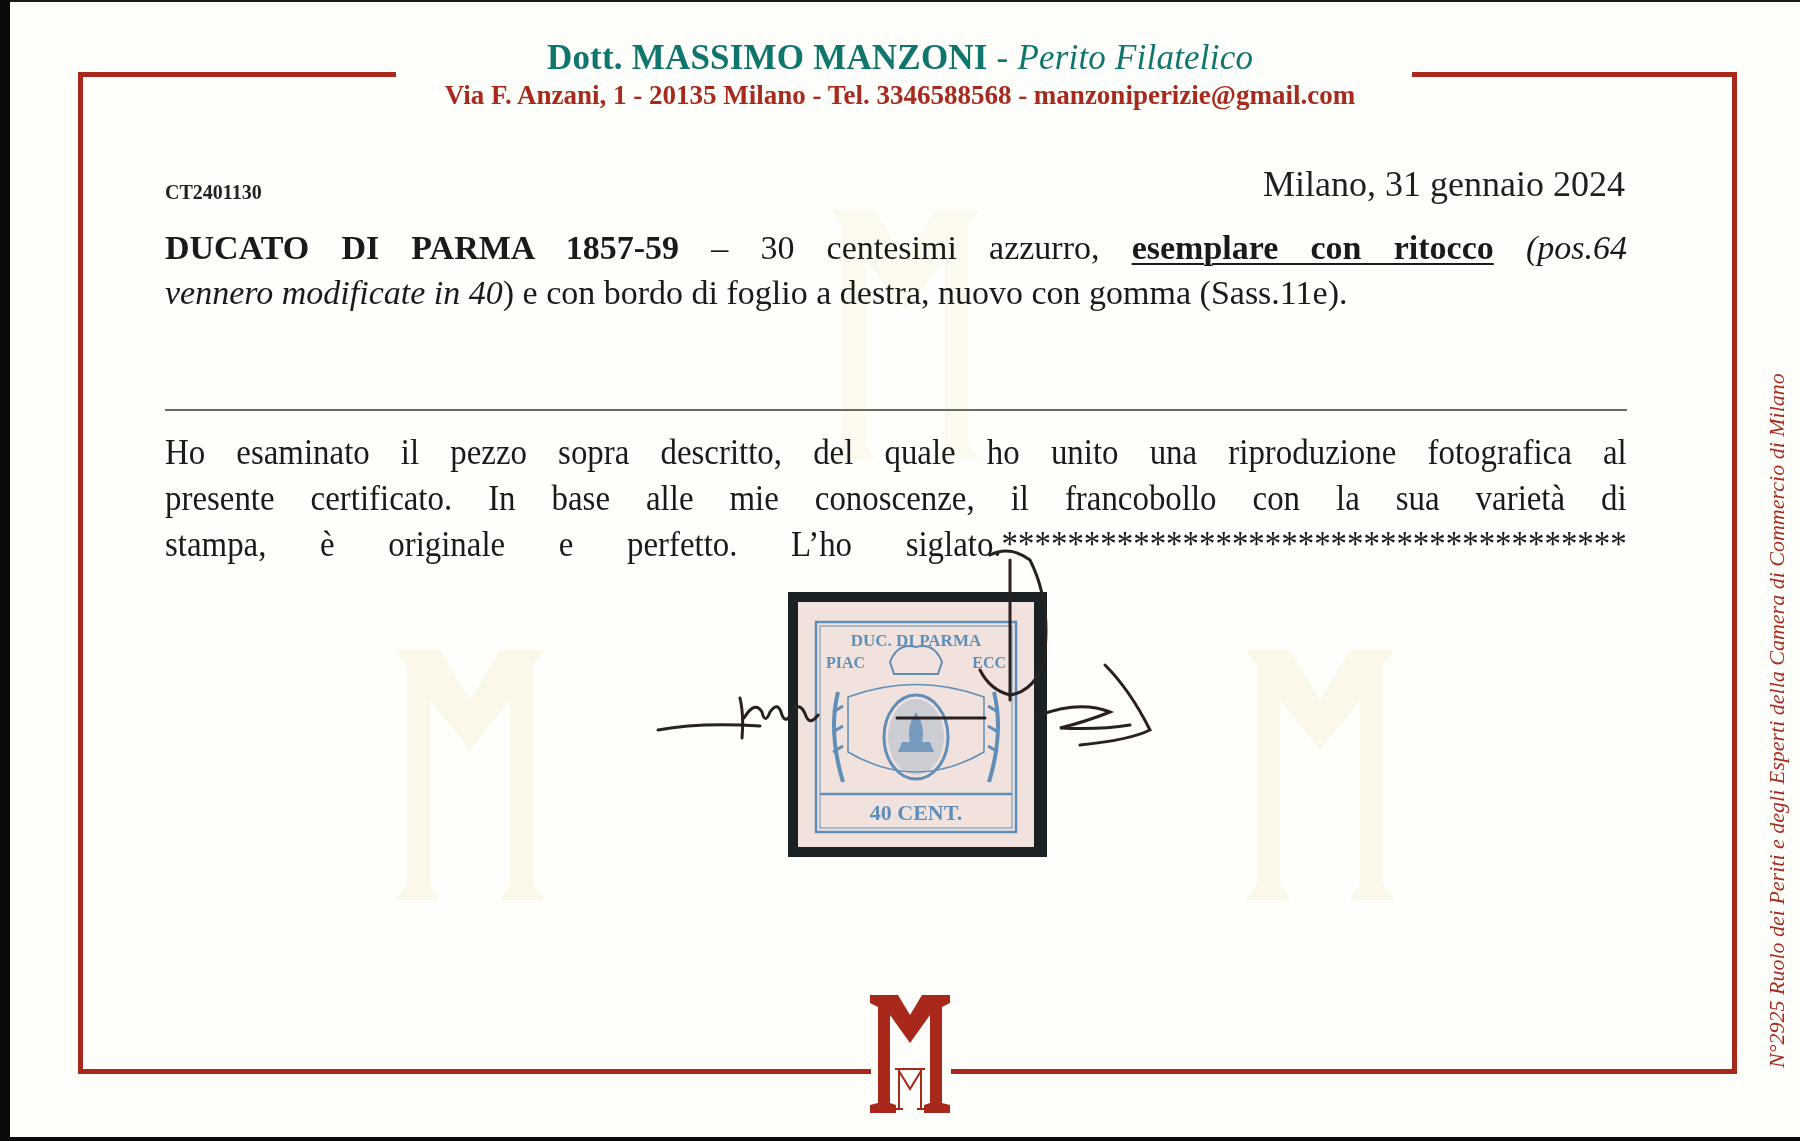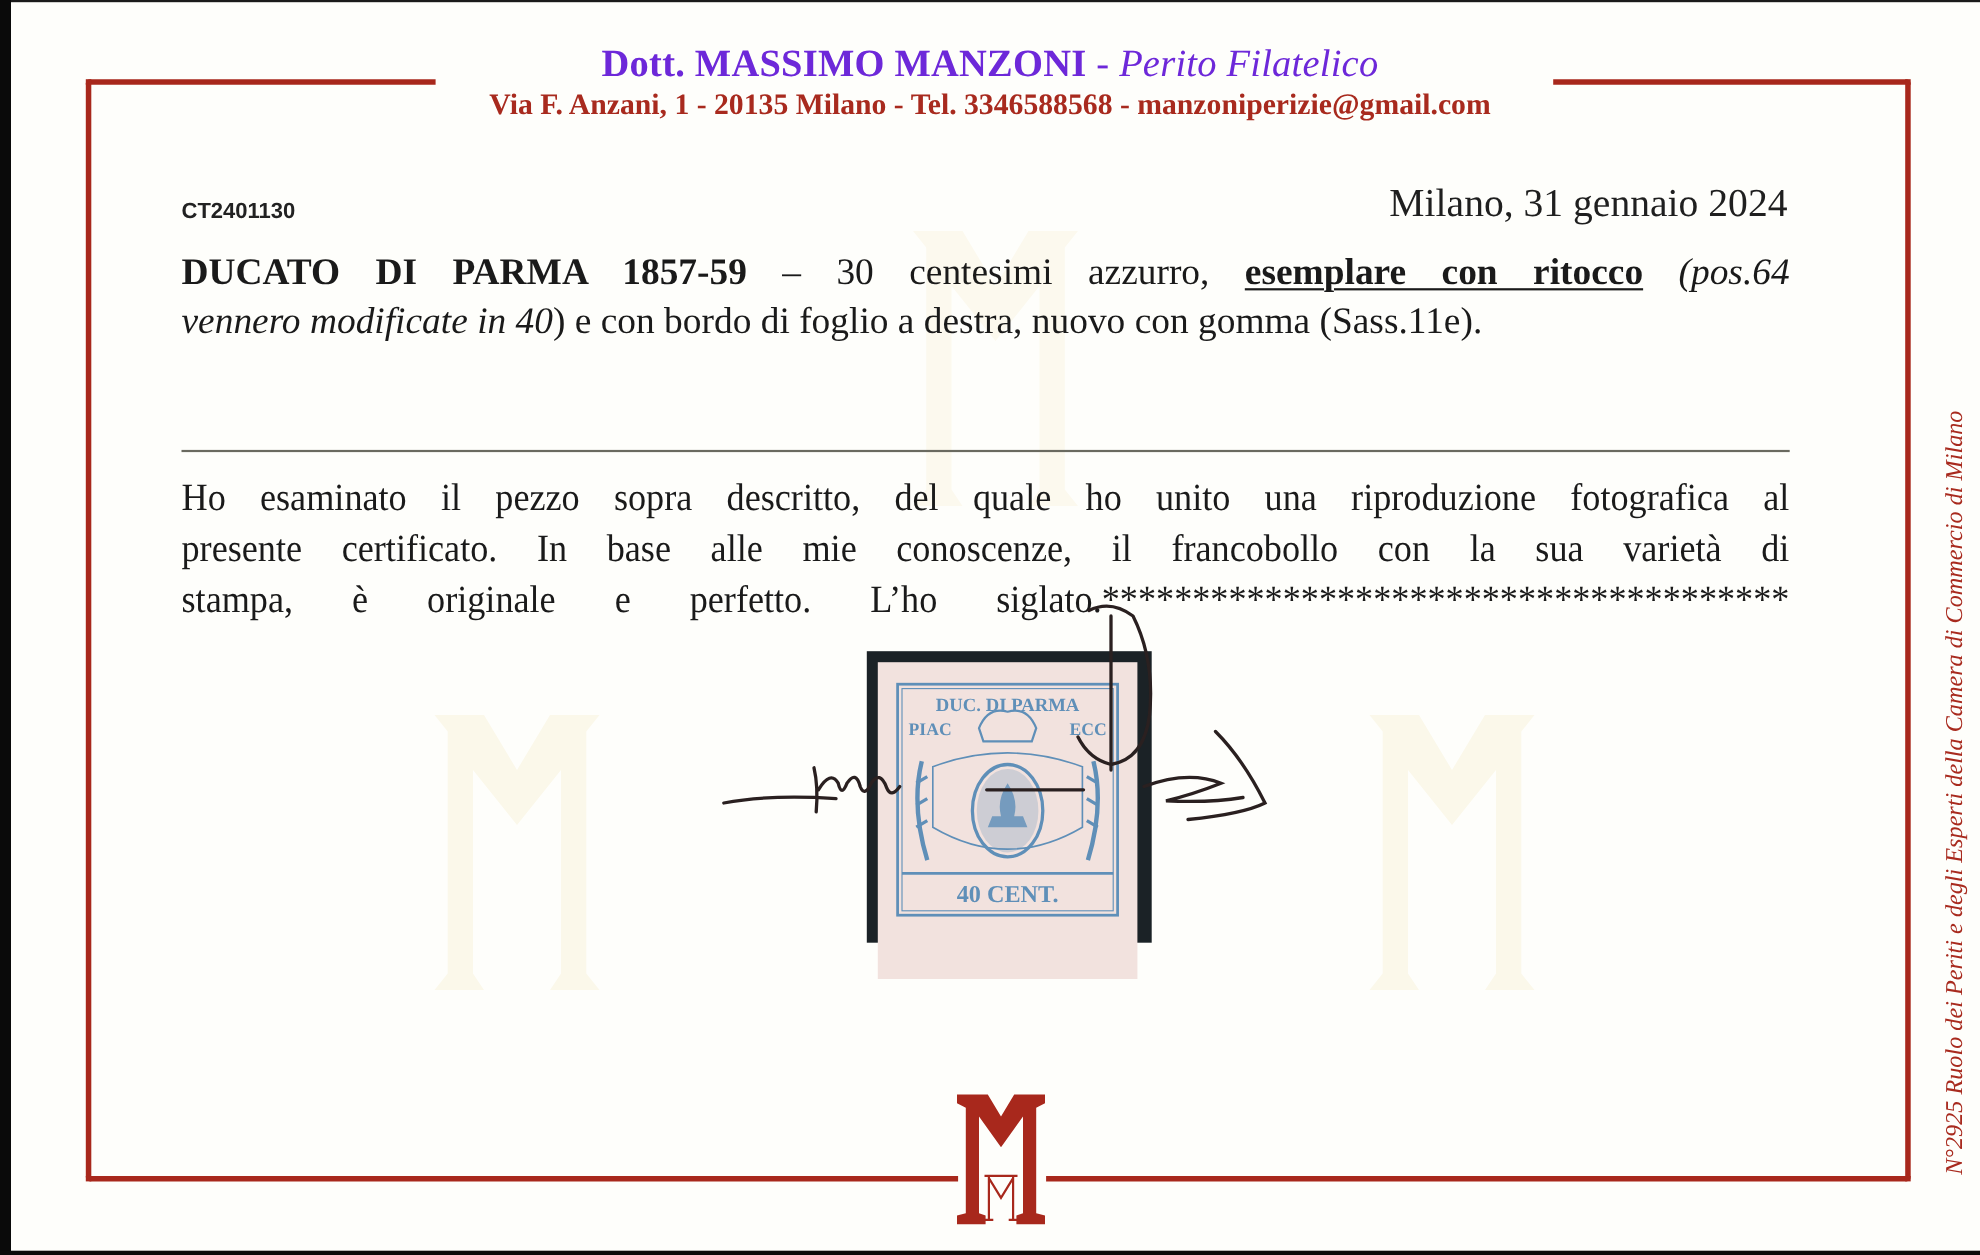--- a/index.html
+++ b/index.html
@@ -2,38 +2,38 @@
 <html><head>
 <meta charset="utf-8">
 <style>
   html, body { margin:0; padding:0; }
   body { width:1800px; height:1141px; position:relative; overflow:hidden; background:#fefefb; font-family:"Liberation Serif", serif; color:#1c1c1c; }
   .edge-left { position:absolute; left:0; top:0; width:10px; height:1141px; background:#0a0a0a; }
   .edge-bottom { position:absolute; left:0; top:1137px; width:1800px; height:4px; background:#0a0a0a; }
   .edge-top { position:absolute; left:0; top:0; width:1800px; height:2px; background:#1a1a1a; }
   .frame-seg { position:absolute; background:#a8281c; }
   .watermark { position:absolute; }
-  .hdr-title { position:absolute; left:0; width:1800px; top:38px; text-align:center; font-size:35px; color:#6d28d9; letter-spacing:0.2px; }
+  .hdr-title { position:absolute; left:0; width:1800px; top:38px; text-align:center; font-size:35px; color:#0f766e; letter-spacing:0.2px; }
   .hdr-title b { font-weight:bold; }
   .hdr-title i { font-style:italic; font-weight:normal; }
   .hdr-addr { position:absolute; left:0; width:1800px; top:80px; text-align:center; font-size:27px; color:#a82a1e;font-weight:bold; }
-  .serial { position:absolute; left:165px; top:181px; font-family:Liberation Sans, sans-serif; font-weight:bold; font-size:20px; color:#222; }
+  .serial { position:absolute; left:165px; top:181px; font-family:Liberation Serif, serif; font-weight:bold; font-size:20px; color:#222; }
   .date { position:absolute; right:175px; top:163px; font-size:36px; color:#1f1f1f; }
   .desc { position:absolute; left:165px; width:1462px; top:225px; font-size:34px; line-height:45px; text-align:justify; color:#1a1a1a; }
   .desc .bold { font-weight:bold; }
   .desc .u { text-decoration:underline; text-decoration-thickness:2px; text-underline-offset:4px; }
   .desc i { font-style:italic;margin-top:40px; }
   .line { display:block; text-align-last:justify; white-space:nowrap; }
   .line.last { text-align-last:left; }
   .divider { position:absolute; left:165px; top:409px; width:1462px; height:2px; background:#6a6a60; }
   .body-text { position:absolute; left:165px; width:1462px; top:430px; font-size:35px; line-height:46px; color:#1a1a1a; transform:scaleX(0.94); transform-origin:left top; }
   .body-text .line { width:1555px; }
   .stars { letter-spacing:0px; }
   .stamp-mount { position:absolute; left:788px; top:592px; width:259px; height:265px; background:#1b2226; }
-  .stamp-paper { position:absolute; left:10px; top:10px; width:236px; height:288px; background:#f2e2de; }
+  .stamp-paper { position:absolute; left:10px; top:10px; width:236px; height:245px; background:#f2e2de; }
   .side-text { position:absolute; left:1764px; top:1068px; transform:rotate(-90deg); transform-origin:left top; font-style:italic; font-size:22px; color:#a82a1e; white-space:nowrap; }
   .sig { position:absolute; left:0; top:0; width:1800px; height:1141px; pointer-events:none; }
   .monogram { position:absolute; left:868px; top:993px; width:84px; height:122px; }
 </style>
 </head>
 <body>
 
 <div class="edge-top"></div>
 <div class="edge-left"></div>
 <div class="edge-bottom"></div>

